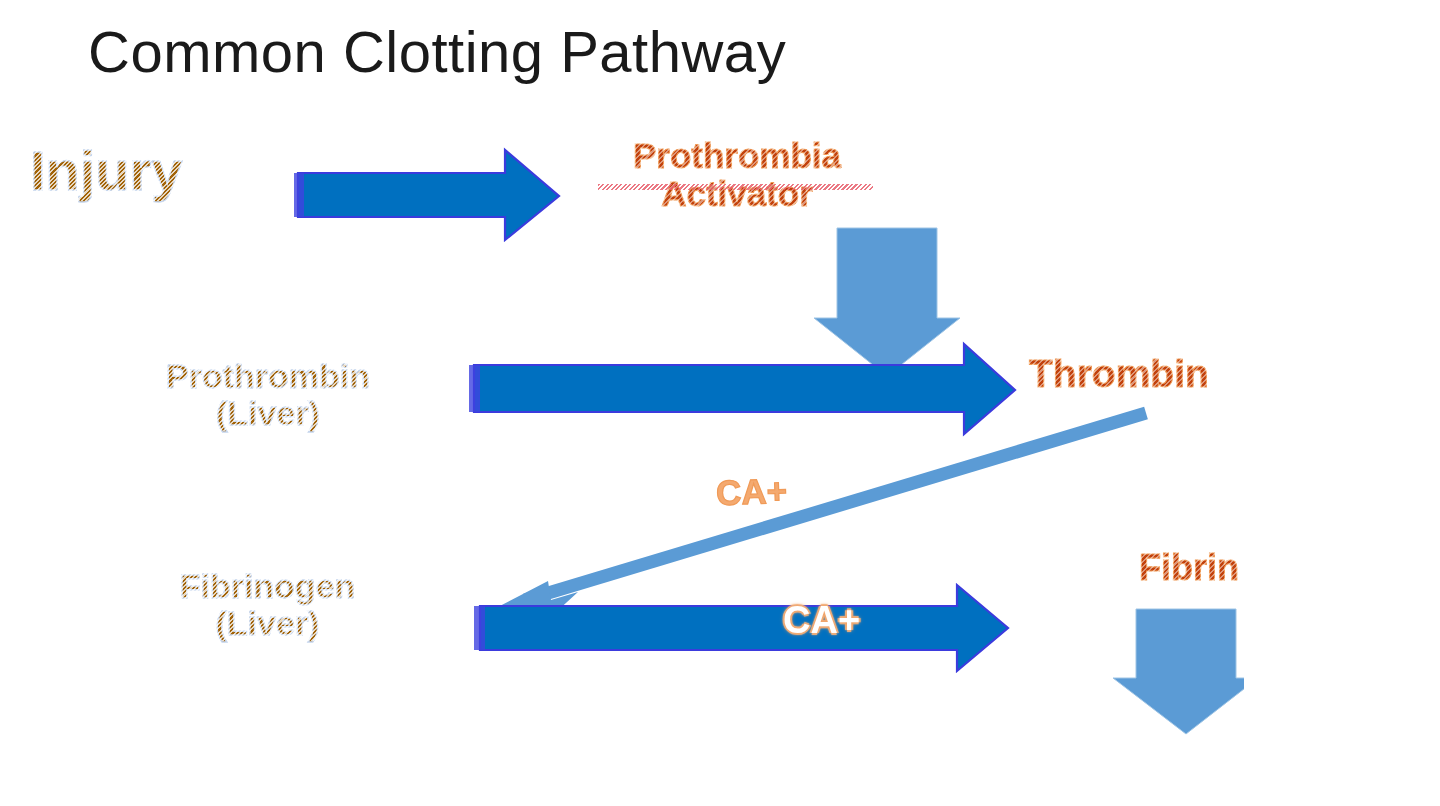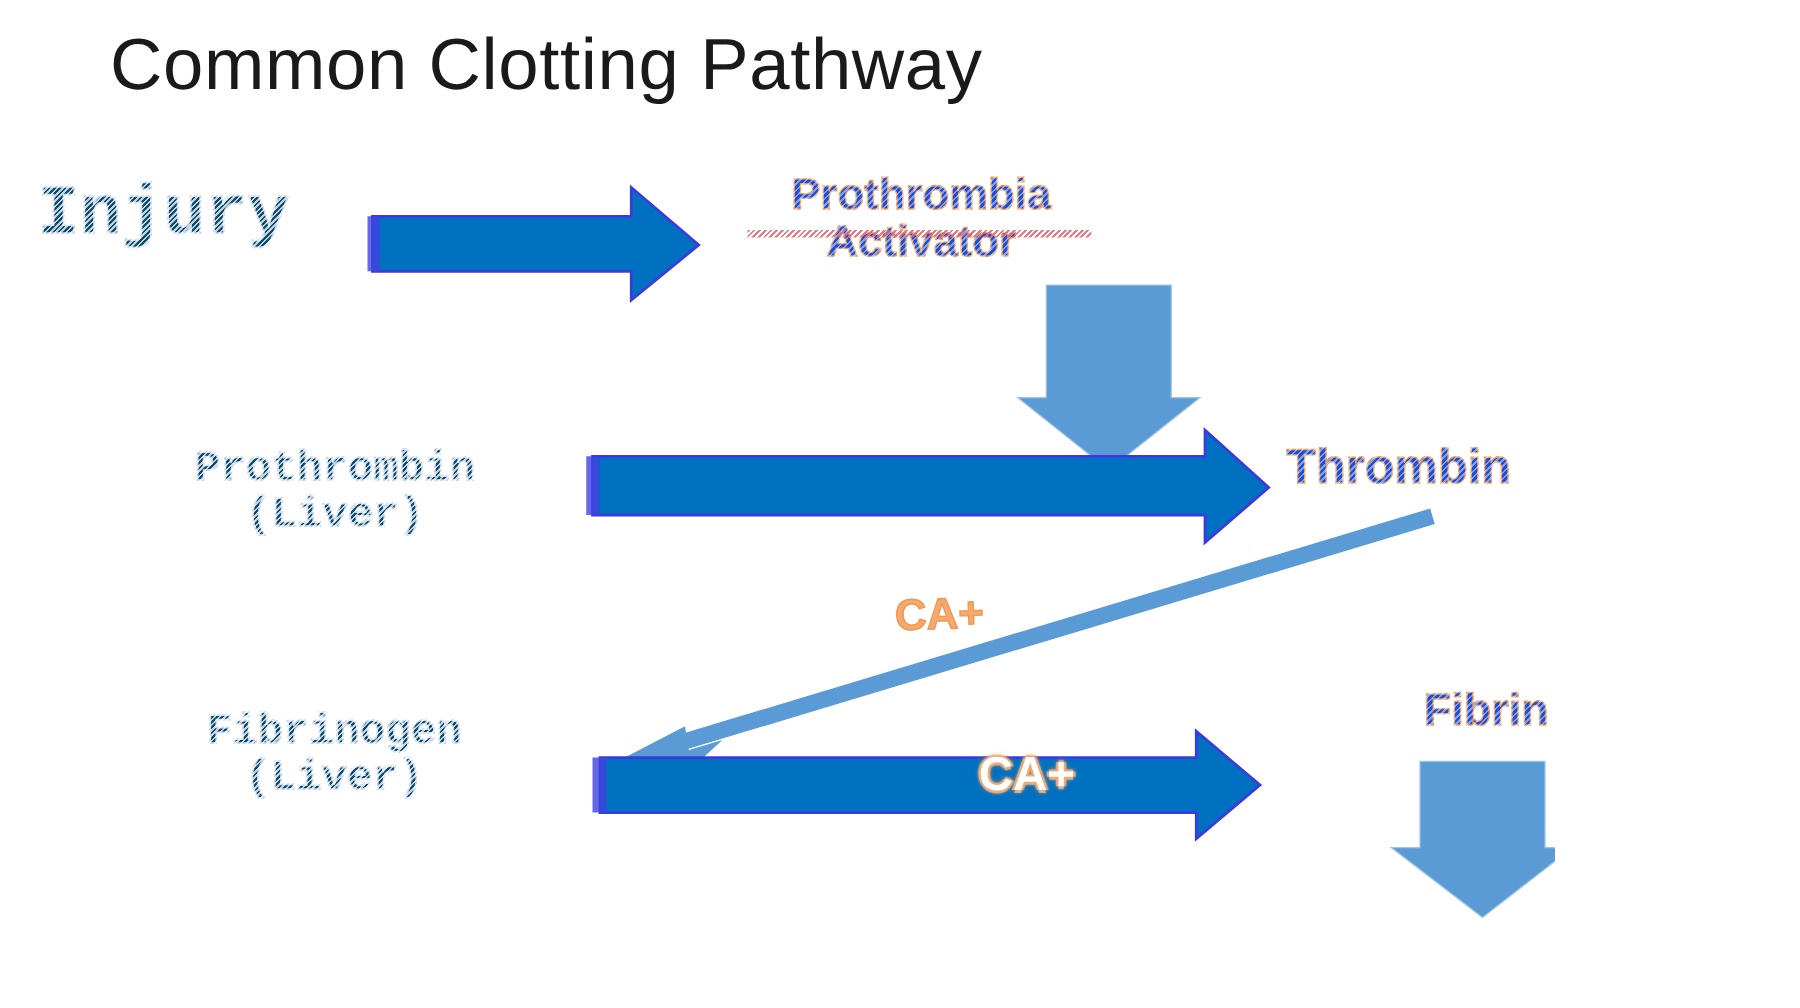--- a/index.html
+++ b/index.html
@@ -36,48 +36,47 @@
   .label {
     position: absolute;
     white-space: nowrap;
     line-height: 1.08;
     font-weight: bold;
     font-family: "Liberation Sans", sans-serif;
   }
 
   
   .lbl-blue {
-    color: #0c4a6e;
+    color: #a16207;
     -webkit-text-stroke: 1.4px #c6d6ee;
     text-shadow:
       0 0 1px #ffffff,
       1px 0 0 rgba(255,255,255,0.85),
       -1px 0 0 rgba(255,255,255,0.55),
       0 1px 0 rgba(255,255,255,0.6),
       0 -1px 0 rgba(255,255,255,0.6);
-    font-family: Liberation Mono, monospace;
   }
   
   .lbl-blue::after {
     content: "";
     position: absolute;
     left: 0; top: 0; right: 0; bottom: 0;
     pointer-events: none;
     background-image: repeating-linear-gradient(
       -45deg,
       rgba(255,255,255,0.0) 0px,
       rgba(255,255,255,0.0) 1.5px,
       rgba(255,255,255,0.75) 1.5px,
       rgba(255,255,255,0.75) 3px);
     mix-blend-mode: screen;
   }
 
   
   .lbl-orange {
-    color: #1d4ed8;
+    color: #c2410c;
     -webkit-text-stroke: 1.1px #ef9a56;
     text-shadow: 0 0 1px rgba(255,255,255,0.9);
   }
   .lbl-orange::after {
     content: "";
     position: absolute;
     left: 0; top: 0; right: 0; bottom: 0;
     pointer-events: none;
     background-image: repeating-linear-gradient(
       -45deg,

